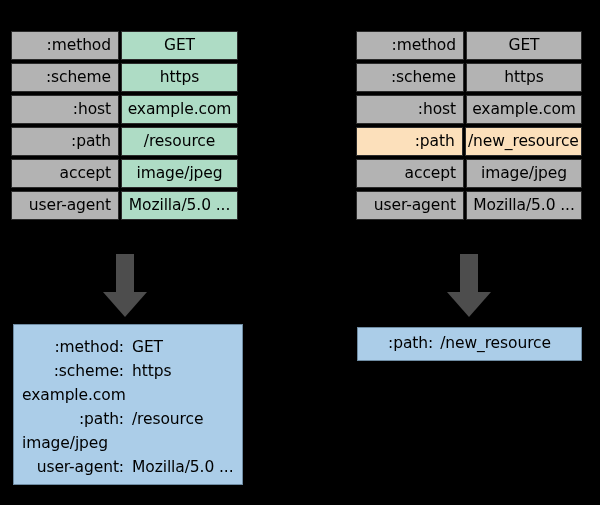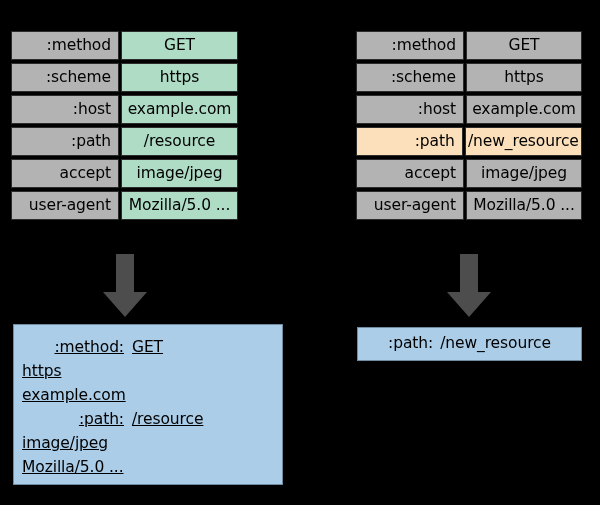--- a/index.html
+++ b/index.html
@@ -98,24 +98,23 @@
   
   .outbox {
     position: absolute;
     background: #abcde8;
     border: 1px solid #6f8ca3;
     box-sizing: border-box;
   }
   .outbox.left-out {
     left: 13px;
     top: 324px;
-    width: 270px;
+    width: 230px;
     height: 161px;
     padding: 11px 10px 11px 8px;
-    text-decoration: underline;
   }
   .outbox.right-out {
     left: 357px;
     top: 327px;
     width: 225px;
     height: 31px;
     padding: 16px;
     display: flex;
     align-items: center;
     justify-content: center;
@@ -224,33 +223,35 @@
     <div class="head"></div>
   </div>
 
   <div class="outbox left-out">
     <div class="out-list" id="left-output-list">
         <div class="out-line">
           <span class="k">:method:</span>
           <span class="v">GET</span>
         </div>
         <div class="out-line">
+          <span class="k">:scheme:</span>
           <span class="v">https</span>
         </div>
         <div class="out-line">
           <span class="v">example.com</span>
         </div>
         <div class="out-line">
           <span class="k">:path:</span>
           <span class="v">/resource</span>
         </div>
         <div class="out-line">
           <span class="v">image/jpeg</span>
         </div>
         <div class="out-line">
+          <span class="k">user-agent:</span>
           <span class="v">Mozilla/5.0 ...</span>
         </div>
       </div>
   </div>
 
   <div class="outbox right-out">
     <div class="single-line">
       <span class="k">:path:</span><span class="v">/new_resource</span>
     </div>
   </div>

